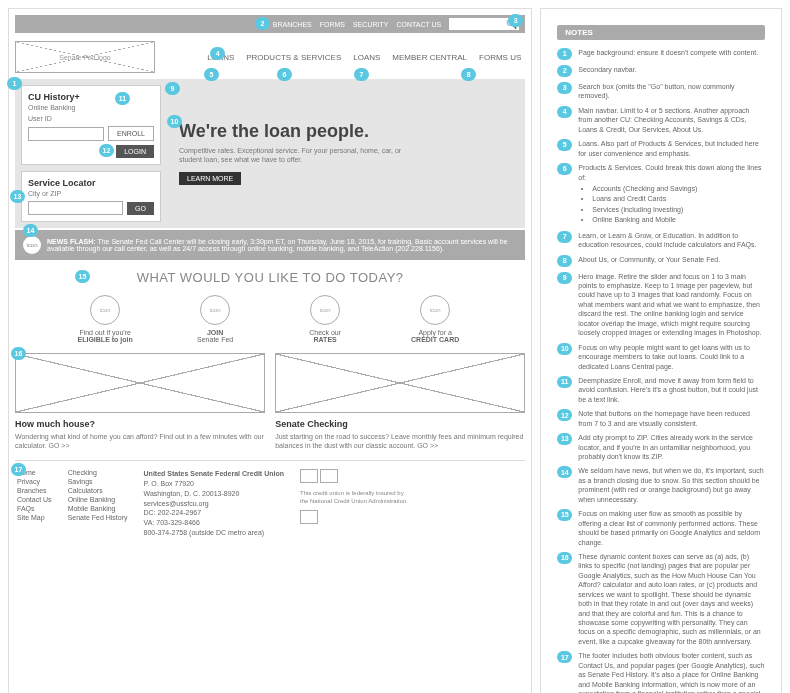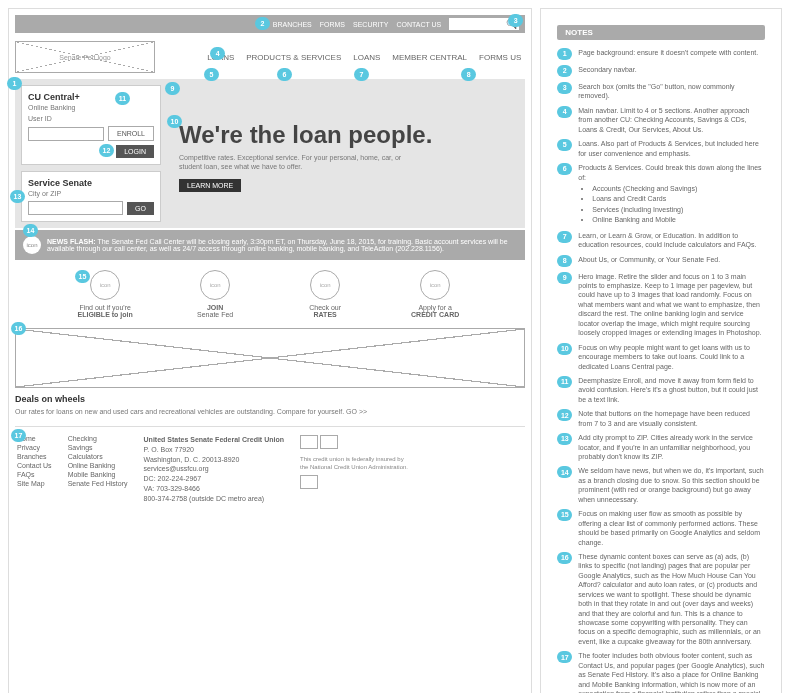--- a/index.html
+++ b/index.html
@@ -36,21 +36,21 @@
 .hero-left { width:140px; display:flex; flex-direction:column; gap:6px; }
 .panel { background:#fff; border:1px solid #ccc; padding:6px; position:relative; }
 .panel h3 { font-size:9px; color:#333; margin-bottom:2px; }
 .panel .sub { font-size:7px; color:#777; margin-bottom:4px; }
 .inputrow { display:flex; gap:4px; align-items:center; }
 .textin { border:1px solid #aaa; height:14px; flex:1; background:#fff; }
 .btn { background:#555; color:#fff; font-size:7px; padding:3px 8px; border:none; }
 .btn.ghost { background:#fff; color:#555; border:1px solid #aaa; }
 .btn.dark { background:#333; }
 .hero-right { flex:1; position:relative; padding:6px 6px 6px 10px; }
-.hero-right h1 { font-size:24px; color:#444; margin: 30px 0 4px 0; font-weight:bold; }
+.hero-right h1 { font-size:18px; color:#444; margin: 30px 0 4px 0; font-weight:bold; }
 .hero-right p { font-size:7px; color:#777; line-height:1.3; max-width:240px; }
 
 
 .flash { background:#aaa; margin:0 6px; padding:6px 8px; display:flex; gap:6px; align-items:center; color:#fff; font-size:7px; position:relative; }
 .flash .iconcircle { width:18px; height:18px; border-radius:50%; background:#fff; color:#888; display:flex; align-items:center; justify-content:center; font-size:6px; flex-shrink:0; }
 .flash strong { color:#fff; }
 
 
 .tasks { margin:10px 6px; position:relative; }
 .tasks h2 { text-align:center; font-size:13px; color:#888; font-weight:normal; letter-spacing:0.5px; margin-bottom:10px; }
@@ -118,34 +118,34 @@
       <span class="anno" style="left:195px; bottom:-4px">5</span>
       <span class="anno" style="left:268px; bottom:-4px">6</span>
       <span class="anno" style="left:345px; bottom:-4px">7</span>
       <span class="anno" style="right:55px; bottom:-4px">8</span>
     </div>
 
     <div class="hero">
       <span class="anno" style="left:150px; top:3px">9</span>
       <div class="hero-left">
         <div class="panel">
-          <h3>CU Central+</h3>
+          <h3>CU History+</h3>
           <div class="sub">Online Banking</div>
           <div class="sub">User ID</div>
           <span class="anno" style="right:30px; top:6px">11</span>
           <div class="inputrow" style="margin-bottom:4px">
             <div class="textin"></div>
             <button class="btn ghost">ENROLL</button>
           </div>
           <span class="anno" style="right:46px; bottom:7px">12</span>
           <div style="text-align:right"><button class="btn">LOGIN</button></div>
         </div>
         <div class="panel">
           <span class="anno" style="left:-12px; top:18px">13</span>
-          <h3>Service Senate</h3>
+          <h3>Service Locator</h3>
           <div class="sub">City or ZIP</div>
           <div class="inputrow">
             <div class="textin"></div>
             <button class="btn">GO</button>
           </div>
         </div>
       </div>
       <div class="hero-right">
         <span class="anno" style="left:-2px; top:30px">10</span>
         <h1>We're the loan people.</h1>
@@ -155,20 +155,21 @@
     </div>
 
     <div class="flash">
       <span class="anno" style="left:8px; top:-6px">14</span>
       <div class="iconcircle">icon</div>
       <div><strong>NEWS FLASH:</strong> <span>The Senate Fed Call Center will be closing early, 3:30pm ET, on Thursday, June 18, 2015, for training. Basic account services will be available through our call center, as well as 24/7 access through online banking, mobile banking, and TeleAction (202.228.1156).</span></div>
     </div>
 
     <div class="tasks">
       <span class="anno" style="left:60px; top:0px">15</span>
+      <h2>WHAT WOULD YOU LIKE TO DO TODAY?</h2>
       <div class="taskrow">
         <div class="task">
           <div class="circ">icon</div>
           <div><span>Find out if you're</span><br><strong>ELIGIBLE to join</strong></div>
         </div>
         <div class="task">
           <div class="circ">icon</div>
           <div><strong>JOIN</strong><br><span>Senate Fed</span></div>
         </div>
         <div class="task">
@@ -179,22 +180,27 @@
           <div class="circ">icon</div>
           <div><span>Apply for a</span><br><strong>CREDIT CARD</strong></div>
         </div>
       </div>
     </div>
 
     <div class="promos">
       <span class="anno" style="left:-4px; top:-6px">16</span>
       <div class="promo">
         <div class="img"></div>
-        <h4>Deals on wheels</h4>
-        <p>Our rates for loans on new and used cars and recreational vehicles are outstanding. Compare for yourself. GO &gt;&gt;</p>
+        <h4>How much house?</h4>
+        <p>Wondering what kind of home you can afford? Find out in a few minutes with our calculator. GO &gt;&gt;</p>
+      </div>
+      <div class="promo">
+        <div class="img"></div>
+        <h4>Senate Checking</h4>
+        <p>Just starting on the road to success? Leave monthly fees and minimum required balances in the dust with our classic account. GO &gt;&gt;</p>
       </div>
     </div>
 
     <div class="footer">
       <span class="anno" style="left:-4px; top:2px">17</span>
       <ul>
         <li>Home</li>
         <li>Privacy</li>
         <li>Branches</li>
         <li>Contact Us</li>

